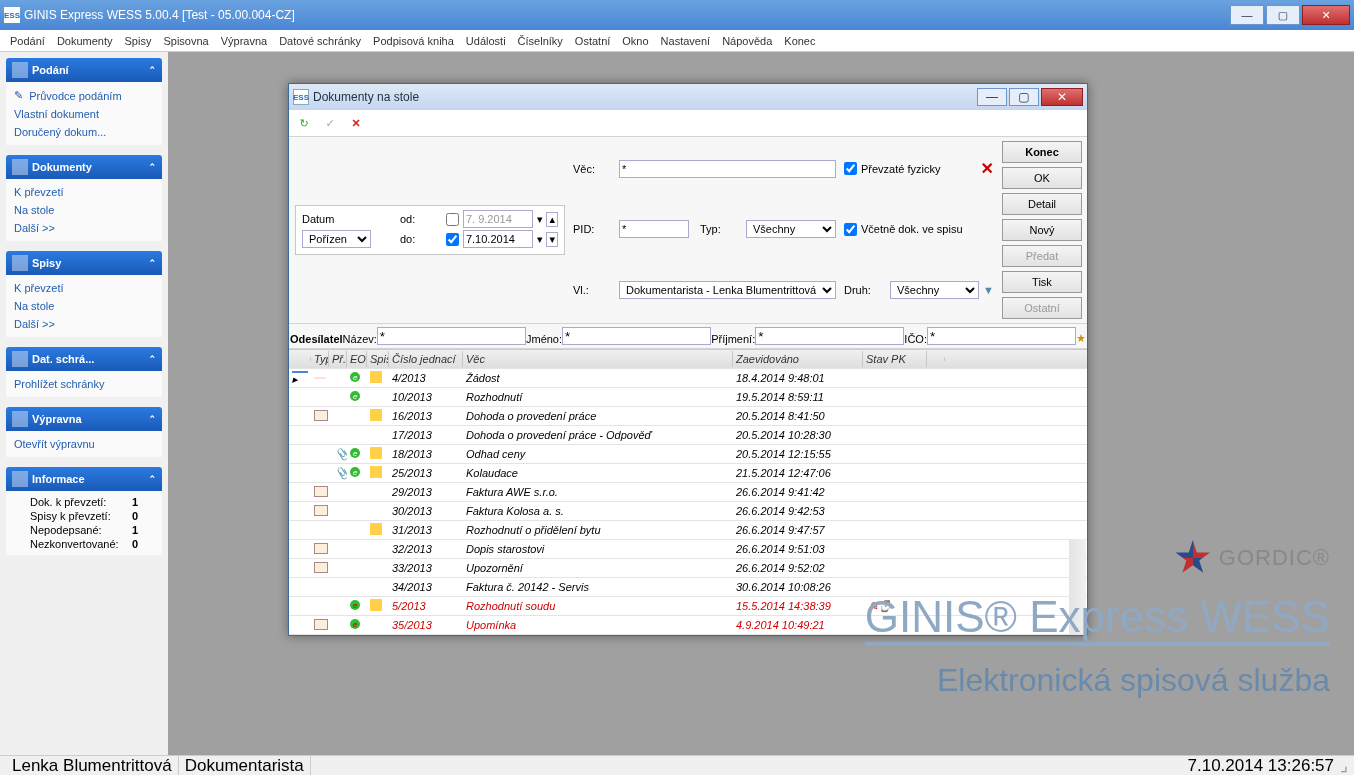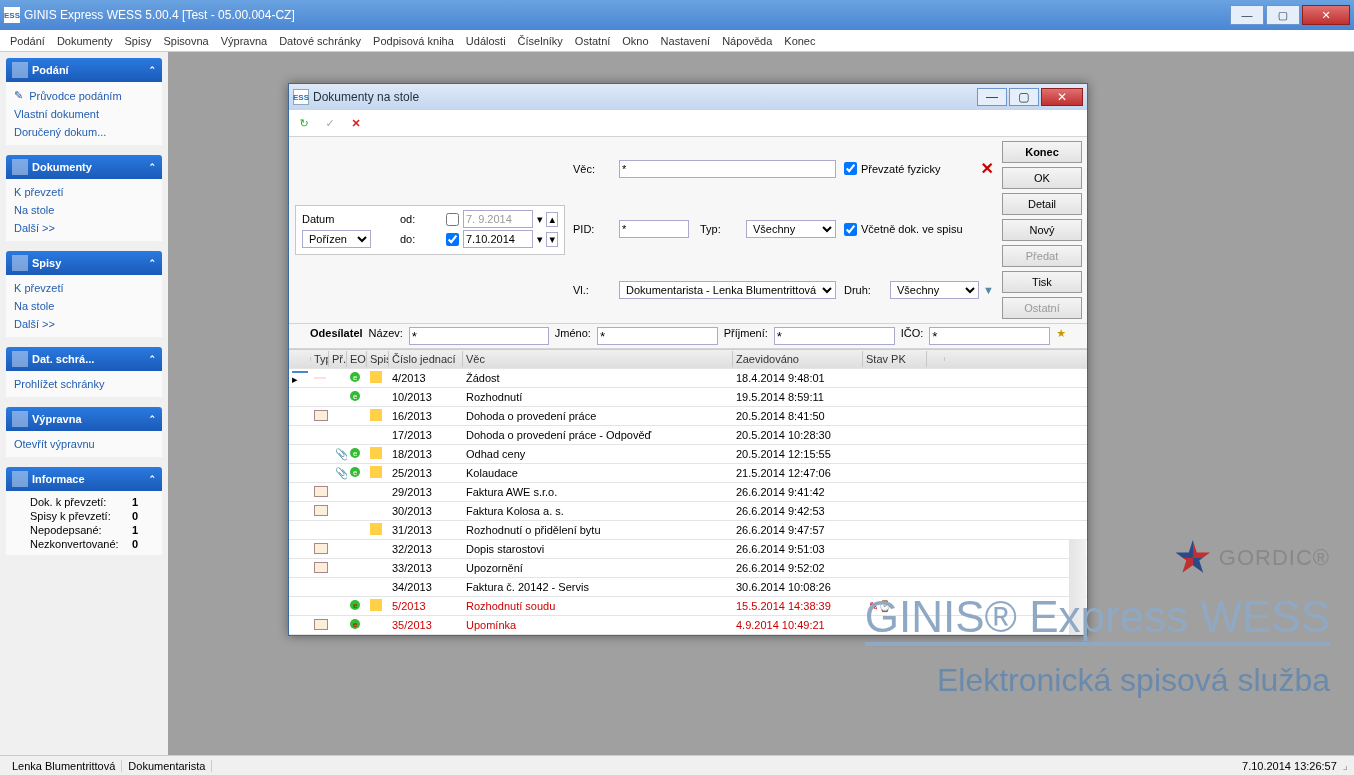--- a/index.html
+++ b/index.html
@@ -132,36 +132,37 @@
       background:linear-gradient(to bottom,#f5f5f5,#e2e2e2);
       border:1px solid #999;
       height:22px;
       font-size:11px;
       padding:0 8px;
       min-width:60px;
       cursor:default;
     }
     .btn:disabled{ color:#999; }
     .searchbar{
-      display:flex; align-items:flex-start; gap:6px;
-      padding:3px 21px; border-bottom:1px solid #d4d4d4;
+      display:flex; align-items:flex-end; gap:0;
+      padding:3px 1px; border-bottom:1px solid #d4d4d4;
       background:#f7f7f7;
     }
     .searchbar .lab{font-weight:bold;}
     .searchbar input{border:1px solid #aac;height:18px;padding:0 2px;flex:1;}
     
     .grid {
       font-size:11px;
     }
     .grid-header, .grid-row {
       display:grid;
       grid-template-columns: 22px 18px 18px 20px 22px 74px 270px 130px 64px 18px;
       align-items:center;
       border-bottom:1px solid #e4e4e4;
       height:19px;
+      font-style:italic;
     }
     .grid-header{ background:linear-gradient(to bottom,#f0f0f0,#dedede); font-weight:normal; color:#333; border-top:1px solid #ccc; height:20px;}
     .grid-header span{ border-right:1px solid #c7c7c7; padding:2px 3px; overflow:hidden; white-space:nowrap; }
     .grid-row span{ padding:1px 3px; overflow:hidden; white-space:nowrap; }
     .grid-row.red span{ color:#c00; }
     .grid-row .cur{ background:#4a86d4; display:block; height:100%; }
     .grid-row .typ-pink{ background:#ffe0e0; display:block; height:100%; }
     .mailico{ width:14px;height:11px;border:1px solid #a88; background:#fbeeda; position:relative; display:inline-block;}
     .eico{ width:10px;height:10px;border-radius:50%;background:#3b3;display:inline-block;font-size:8px;color:#fff;text-align:center;line-height:10px;}
     .fico{ width:12px;height:12px;background:#ffd048;display:inline-block;}
@@ -181,21 +182,21 @@
       position:absolute; right:24px; top: 540px;
       color:#8fa9c4; font-size:44px; font-weight:300;
       text-decoration: underline; text-underline-offset: 10px;
     }
     .brand-sub{
       position:absolute; right:24px; top: 610px;
       color:#6a8aac; font-size:32px; font-weight:300;
     }
     .statusbar{
       height:20px; background:#f0f0f0; border-top:1px solid #ccc;
-      display:flex; align-items:center; padding:0 6px; font-size:11px;
+      display:flex; align-items:center; padding:0 6px; font-size:17px;
     }
     .statusbar .sseg{ padding:0 6px; border-right:1px solid #ccc;}
     .statusbar .sr{ margin-left:auto; }
   </style>
 </head>
 <body>
 
 <div class="window-chrome">
   <div class="window-icon">ESS</div>
   <div class="window-title">GINIS Express WESS 5.00.4 [Test - 05.00.004-CZ]</div>

